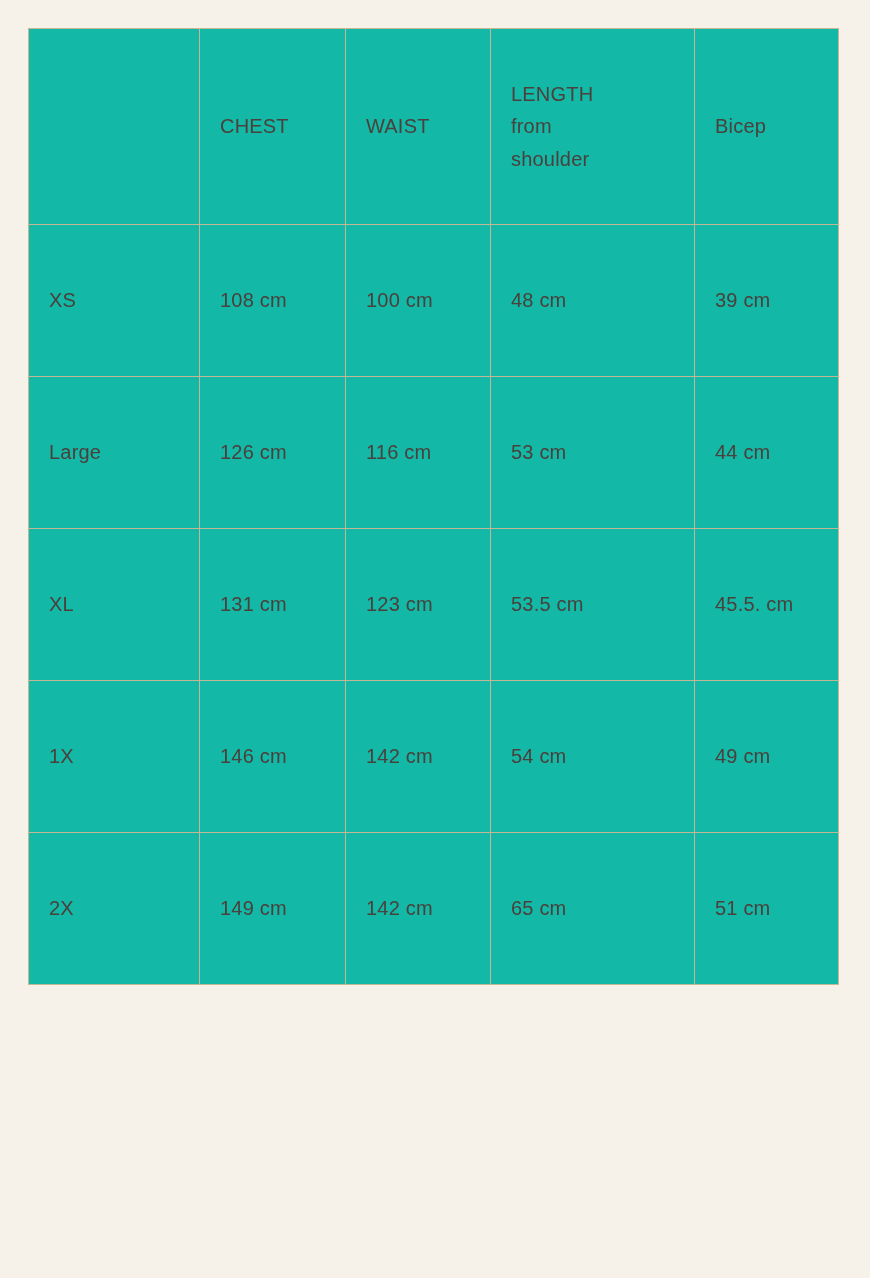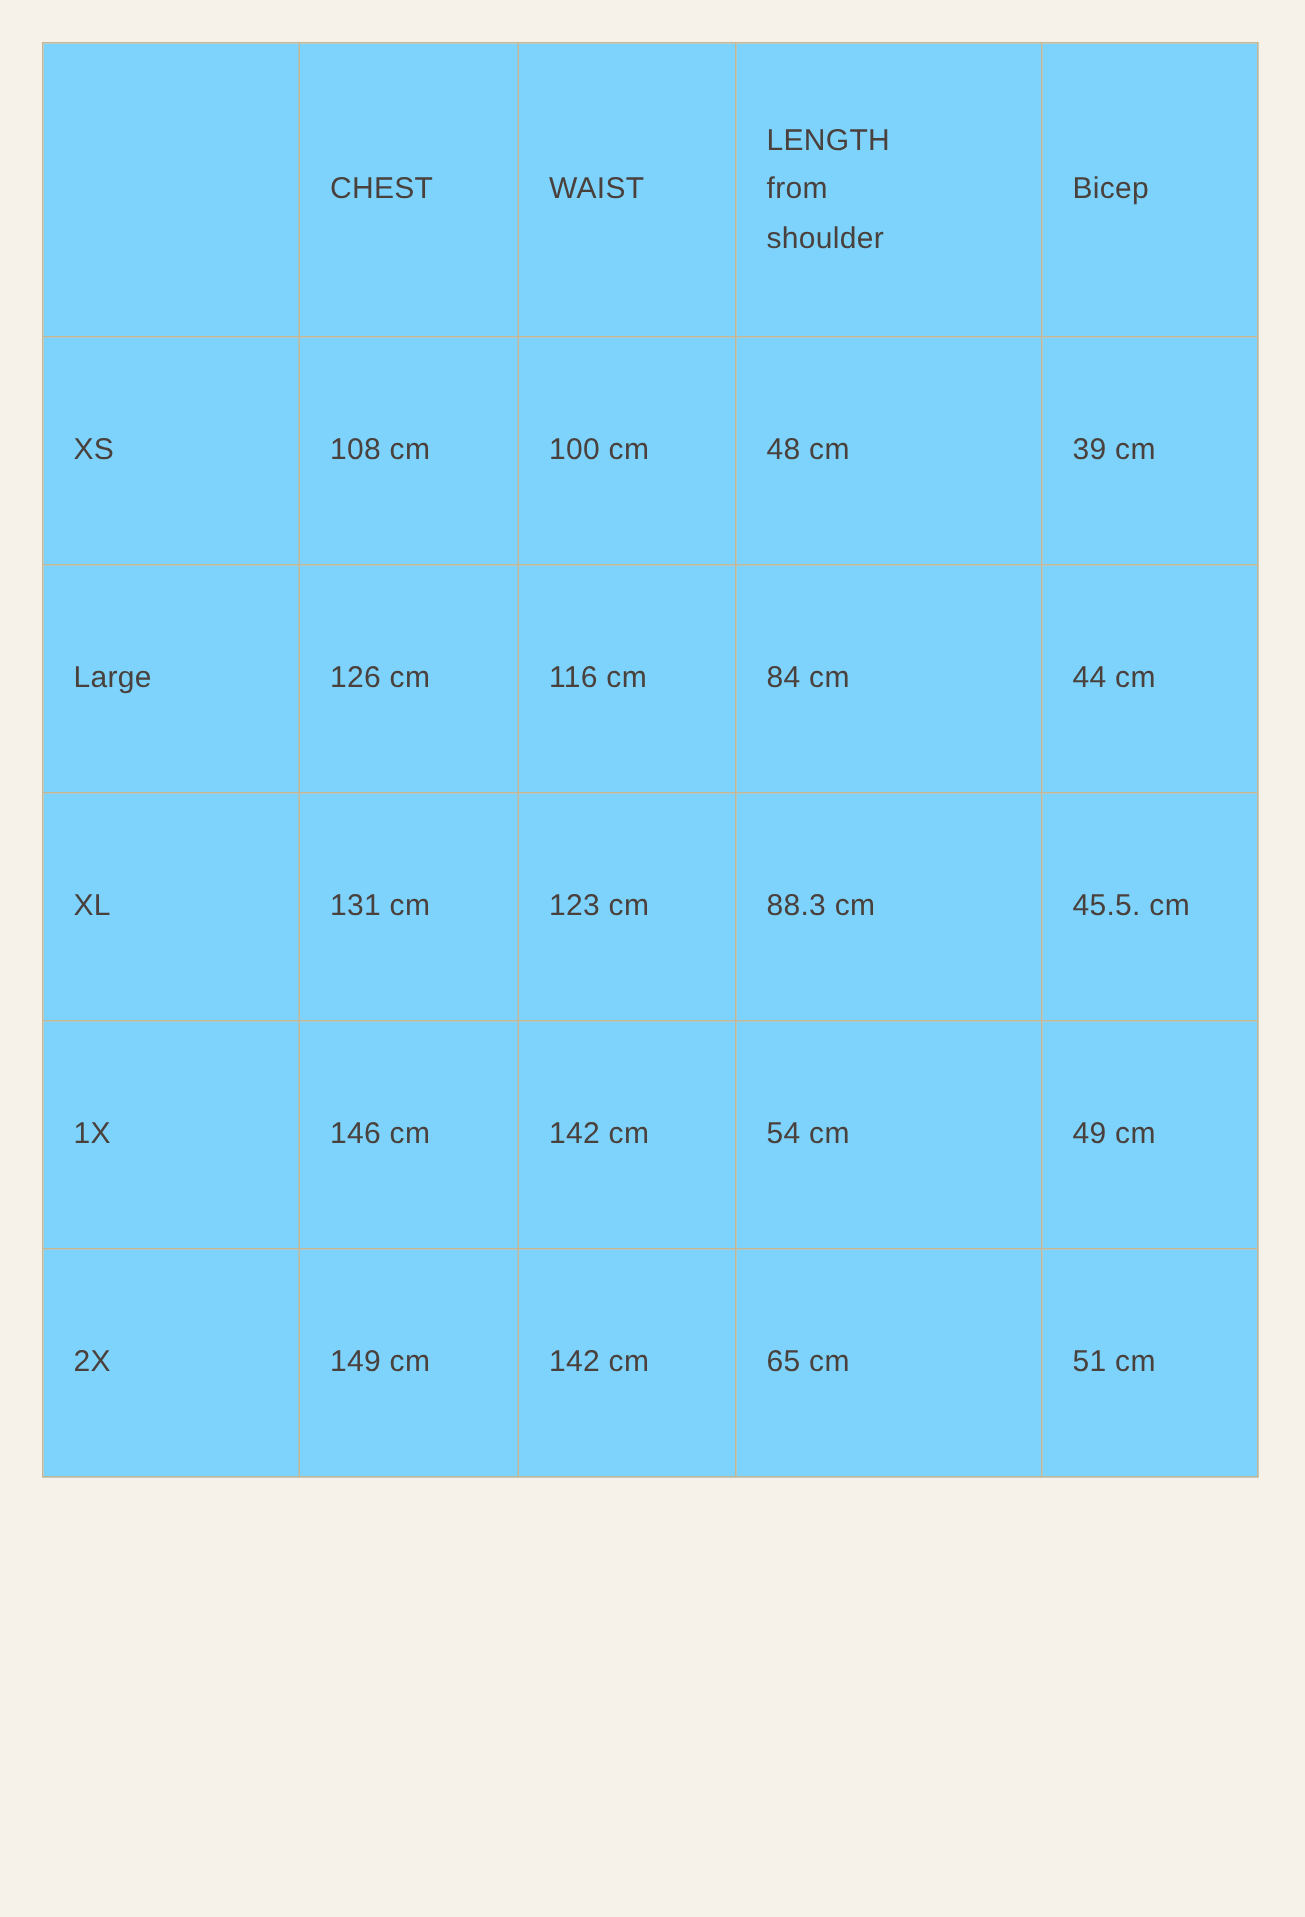--- a/index.html
+++ b/index.html
@@ -26,21 +26,21 @@
   table.size-chart {
     width: 810px;
     border-collapse: collapse;
     table-layout: fixed;
     background: #F6F2EA;
   }
 
   table.size-chart td,
   table.size-chart th {
     border: 1px solid #C5B694;
-    background: #7dd3fc;
+    background: #14b8a6;
     color: #4A403C;
     font-weight: 400;
     font-size: 20px;
     line-height: 1.62;
     letter-spacing: 0.2px;
     text-align: left;
     vertical-align: middle;
     padding: 10px 14px 10px 20px;
   }
 
@@ -142,39 +142,39 @@
         <td class="nowrap">
             <span class="cell-text">Large</span>
           </td>
         <td class="m-col wrap">
             <span class="cell-text">126 cm</span>
           </td>
         <td class="m-col wrap">
             <span class="cell-text">116 cm</span>
           </td>
         <td class="c-lencell nowrap">
-            <span class="cell-text">84 cm</span>
+            <span class="cell-text">53 cm</span>
           </td>
         <td class="m-col nowrap">
             <span class="cell-text">44 cm</span>
           </td>
       </tr>
 
       <tr>
         <td class="nowrap">
             <span class="cell-text">XL</span>
           </td>
         <td class="m-col nowrap">
             <span class="cell-text">131 cm</span>
           </td>
         <td class="m-col wrap">
             <span class="cell-text">123 cm</span>
           </td>
         <td class="c-lencell nowrap">
-            <span class="cell-text">88.3 cm</span>
+            <span class="cell-text">53.5 cm</span>
           </td>
         <td class="m-col wrap">
             <span class="cell-text">45.5. cm</span>
           </td>
       </tr>
 
       <tr>
         <td class="nowrap">
             <span class="cell-text">1X</span>
           </td>

